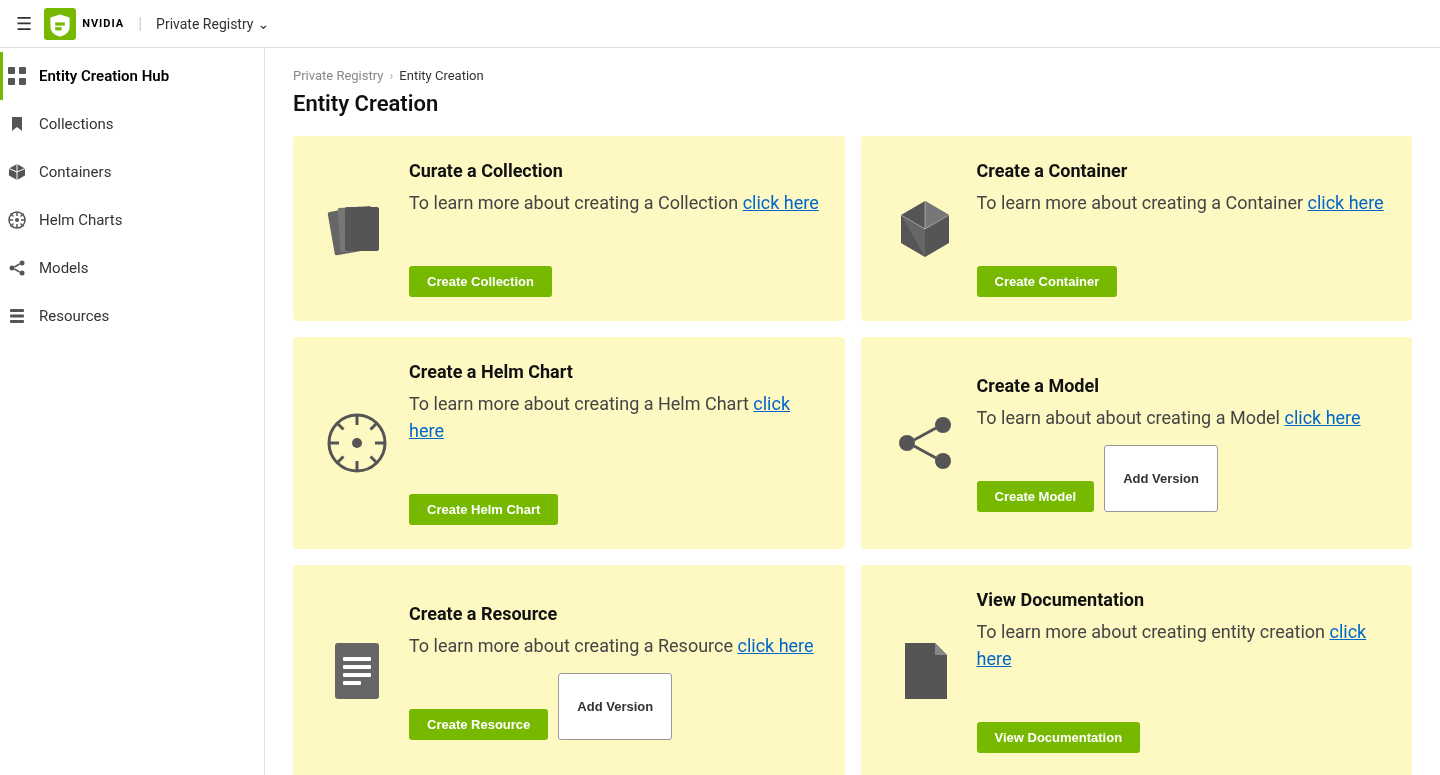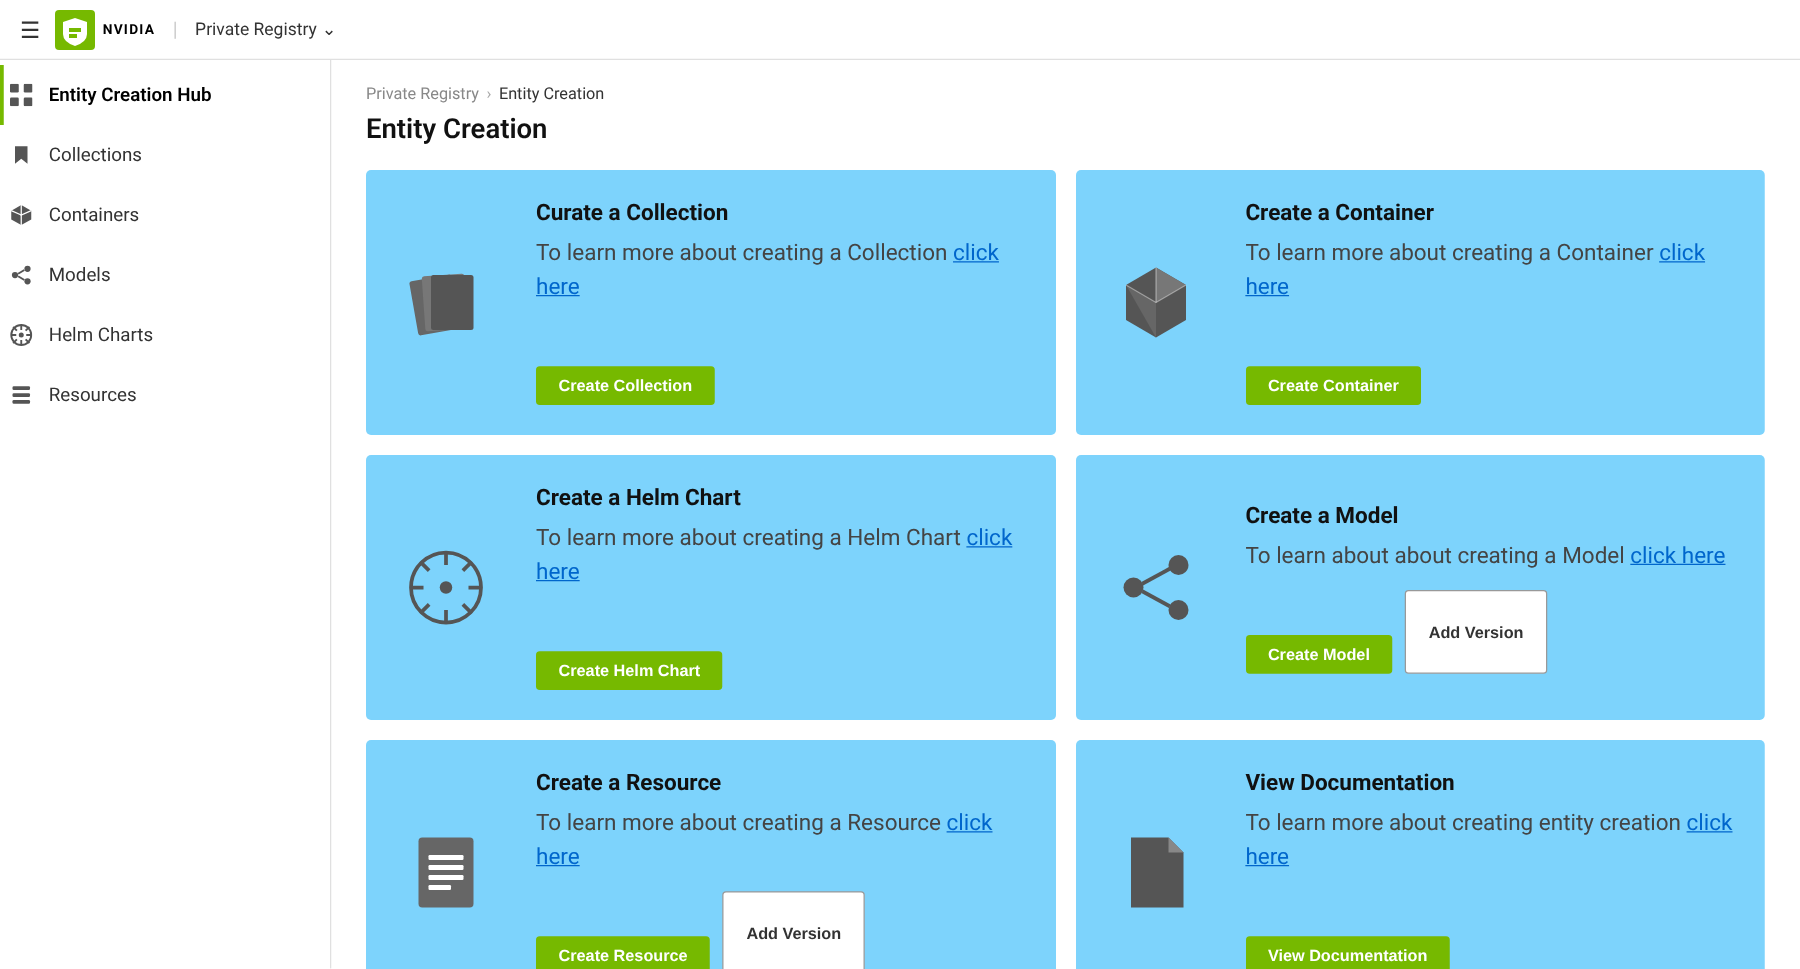--- a/index.html
+++ b/index.html
@@ -113,26 +113,26 @@
       margin-bottom: 20px;
     }
 
     
     .card-grid {
       display: grid;
       grid-template-columns: 1fr 1fr;
       gap: 16px;
     }
     .card {
-      background: #7dd3fc;
+      background: #fef9c3;
       border-radius: 4px;
       display: flex;
       align-items: center;
       padding: 24px;
-      gap: 32px;
+      gap: 12px;
     }
     .card-icon-area {
       width: 80px;
       height: 80px;
       display: flex;
       align-items: center;
       justify-content: center;
       flex-shrink: 0;
       color: #555;
     }
@@ -231,45 +231,45 @@
           <path d="M9 1 L9 9 L17 5.5" fill="none" stroke="white" stroke-width="1"></path>
           <path d="M9 9 L1 5.5" fill="none" stroke="white" stroke-width="1"></path>
           <path d="M9 9 L9 17" fill="none" stroke="white" stroke-width="1"></path>
         </svg>
       </span>
       <span>Containers</span>
     </div>
     <div class="sidebar-item">
       <span class="sidebar-icon">
         <svg width="18" height="18" viewBox="0 0 18 18" fill="currentColor">
-          <circle cx="4" cy="9" r="2.5"></circle>
-          <circle cx="14" cy="4" r="2.5"></circle>
-          <circle cx="14" cy="14" r="2.5"></circle>
-          <line x1="6.5" y1="8" x2="11.5" y2="5" stroke="currentColor" stroke-width="1.5"></line>
-          <line x1="6.5" y1="10" x2="11.5" y2="13" stroke="currentColor" stroke-width="1.5"></line>
-        </svg>
-      </span>
-      <span>Models</span>
-    </div>
-    <div class="sidebar-item">
-      <span class="sidebar-icon">
-        <svg width="18" height="18" viewBox="0 0 18 18" fill="currentColor">
           <circle cx="9" cy="9" r="8" fill="none" stroke="currentColor" stroke-width="1.5"></circle>
           <circle cx="9" cy="9" r="2"></circle>
           <line x1="9" y1="1" x2="9" y2="5" stroke="currentColor" stroke-width="1.5"></line>
           <line x1="9" y1="13" x2="9" y2="17" stroke="currentColor" stroke-width="1.5"></line>
           <line x1="1" y1="9" x2="5" y2="9" stroke="currentColor" stroke-width="1.5"></line>
           <line x1="13" y1="9" x2="17" y2="9" stroke="currentColor" stroke-width="1.5"></line>
           <line x1="2.5" y1="2.5" x2="5.5" y2="5.5" stroke="currentColor" stroke-width="1.5"></line>
           <line x1="12.5" y1="12.5" x2="15.5" y2="15.5" stroke="currentColor" stroke-width="1.5"></line>
           <line x1="15.5" y1="2.5" x2="12.5" y2="5.5" stroke="currentColor" stroke-width="1.5"></line>
           <line x1="5.5" y1="12.5" x2="2.5" y2="15.5" stroke="currentColor" stroke-width="1.5"></line>
         </svg>
       </span>
       <span>Helm Charts</span>
+    </div>
+    <div class="sidebar-item">
+      <span class="sidebar-icon">
+        <svg width="18" height="18" viewBox="0 0 18 18" fill="currentColor">
+          <circle cx="4" cy="9" r="2.5"></circle>
+          <circle cx="14" cy="4" r="2.5"></circle>
+          <circle cx="14" cy="14" r="2.5"></circle>
+          <line x1="6.5" y1="8" x2="11.5" y2="5" stroke="currentColor" stroke-width="1.5"></line>
+          <line x1="6.5" y1="10" x2="11.5" y2="13" stroke="currentColor" stroke-width="1.5"></line>
+        </svg>
+      </span>
+      <span>Models</span>
     </div>
     <div class="sidebar-item">
       <span class="sidebar-icon">
         <svg width="18" height="18" viewBox="0 0 18 18" fill="currentColor">
           <rect x="2" y="2" width="14" height="3" rx="1"></rect>
           <rect x="2" y="7.5" width="14" height="3" rx="1"></rect>
           <rect x="2" y="13" width="14" height="3" rx="1"></rect>
         </svg>
       </span>
       <span>Resources</span>

